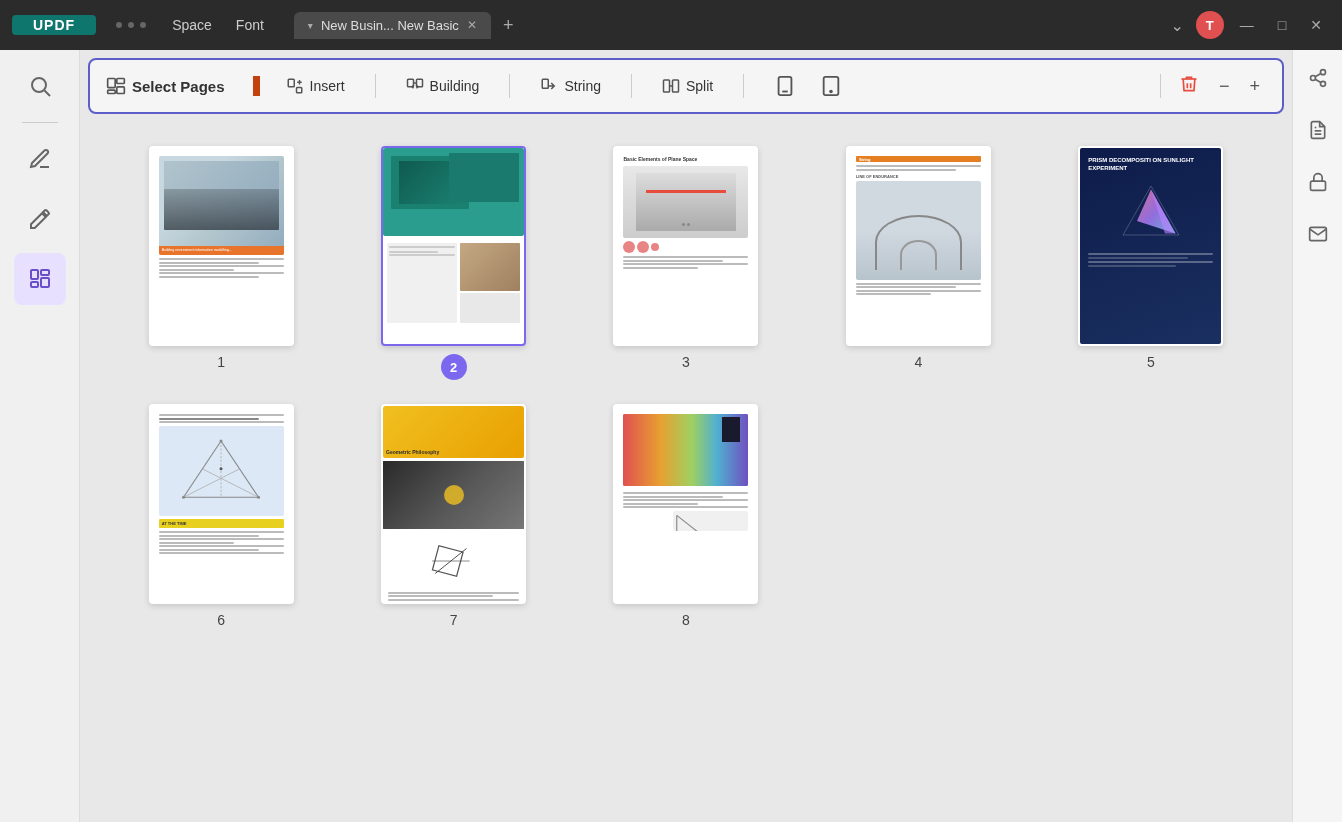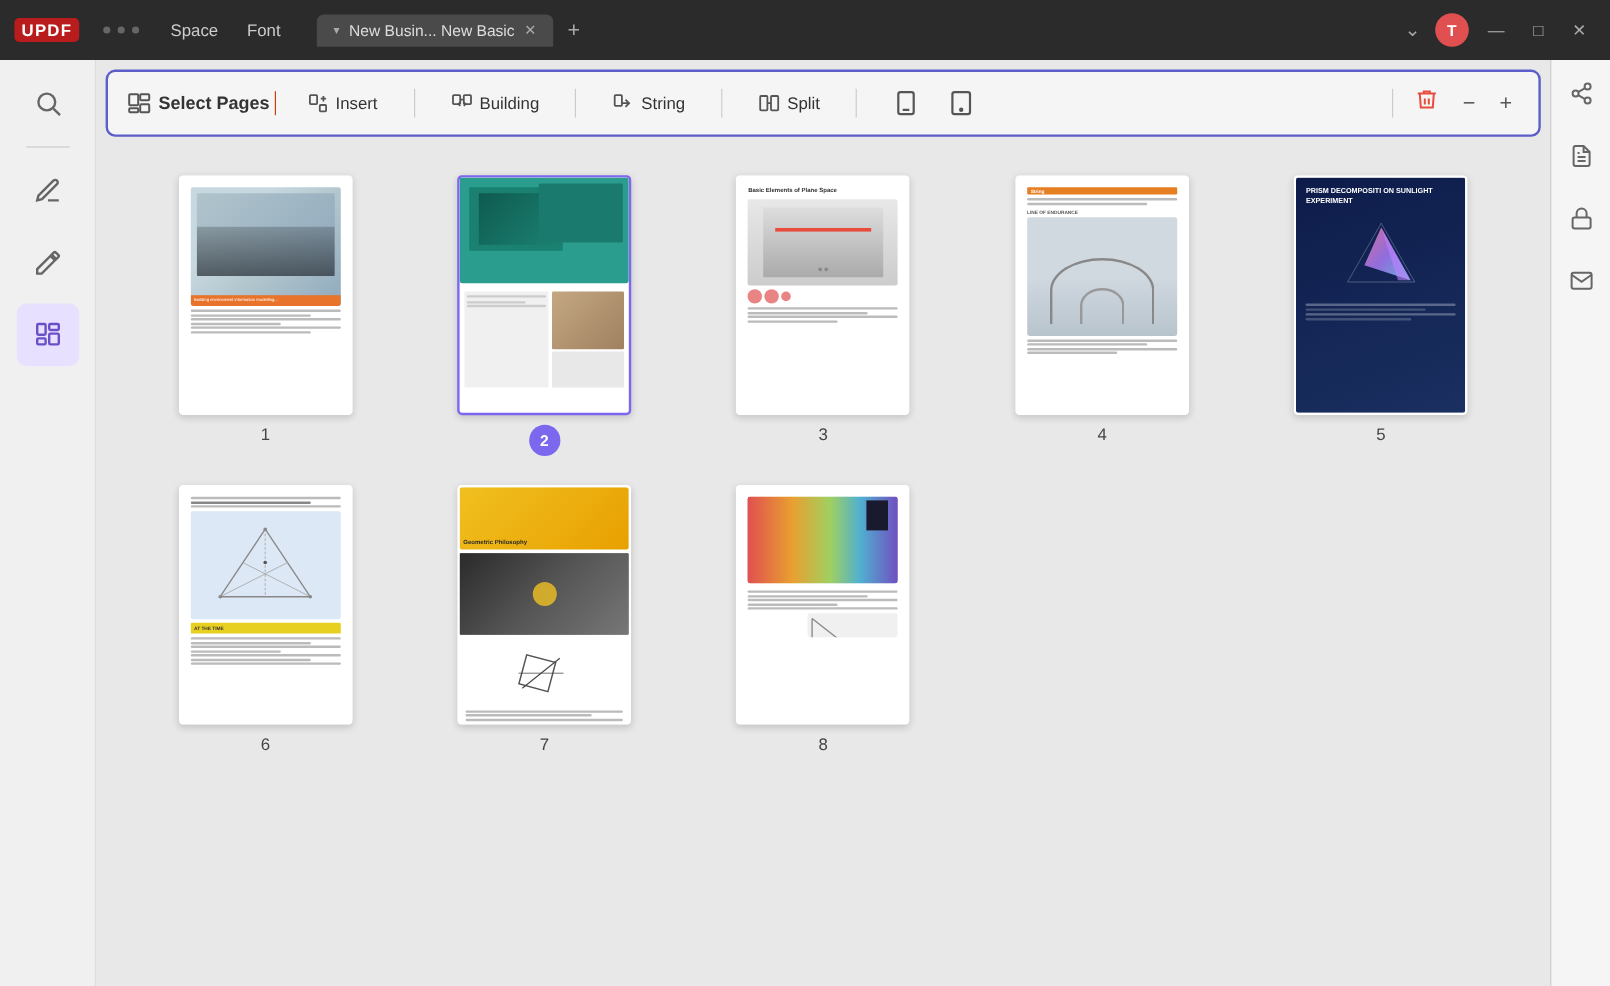--- a/index.html
+++ b/index.html
@@ -24,23 +24,23 @@
     }
     .logo {
       display: flex;
       align-items: center;
       margin-right: 20px;
     }
     .logo-text {
       font-size: 14px;
       font-weight: 700;
       color: #ff6b00;
-      background: #b91c1c;
+      background: #0f766e;
       color: white;
-      padding: 2px 6px;
+      padding: 2px 21px;
       border-radius: 4px;
       letter-spacing: 1px;
     }
     .title-bar-dots {
       display: flex;
       gap: 6px;
       margin-right: 16px;
     }
     .dot {
       width: 6px;
@@ -207,22 +207,22 @@
       border-bottom: 1px solid #ddd;
       border: 2.5px solid #5b5fc7;
       border-radius: 8px;
       margin: 8px;
       flex-shrink: 0;
     }
     .toolbar-section-left {
       display: flex;
       align-items: center;
       gap: 6px;
-      padding-right: 4px;
-      border-right: 1px solid #c2410c;
+      padding-right: 28px;
+      border-right: 7px solid #c2410c;
     }
     .select-pages-label {
       font-size: 15px;
       font-weight: 600;
       color: #333;
       display: flex;
       align-items: center;
       gap: 8px;
     }
     .toolbar-section {

